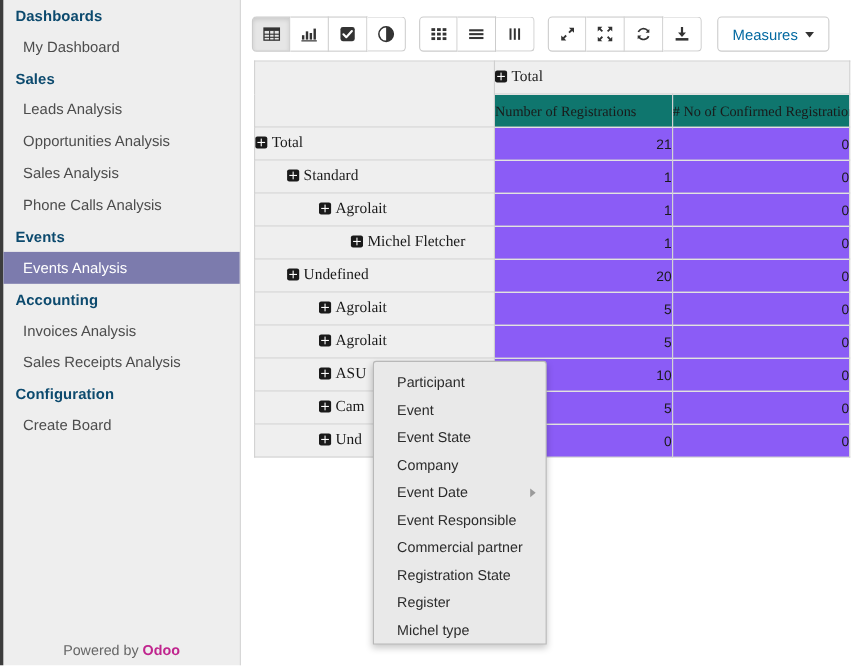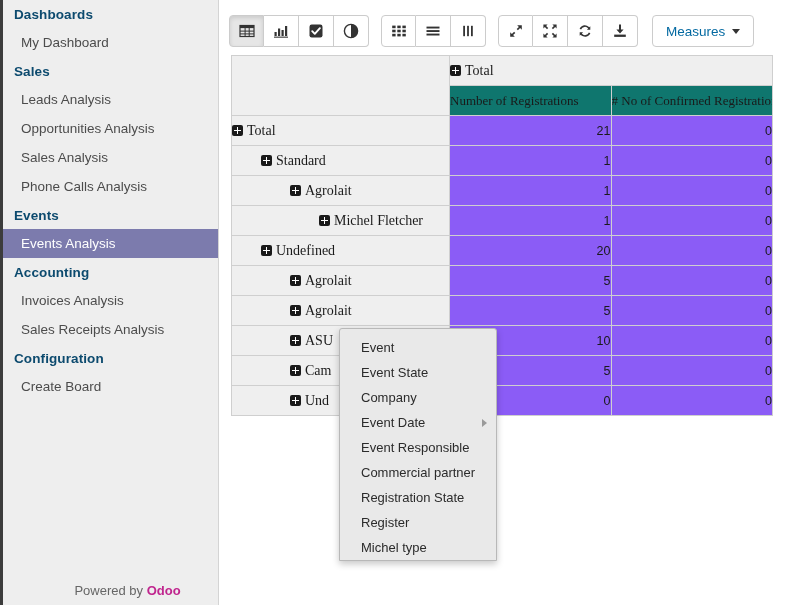--- a/index.html
+++ b/index.html
@@ -35,21 +35,21 @@
     cursor: pointer;
     white-space: nowrap;
   }
   .nav-item.active {
     background: #7c7bad;
     color: #ffffff;
     padding-left: 18px;
   }
   #sidebar-footer {
     position: absolute;
-    left: 17px; bottom: 0;
+    left: 0; bottom: 0;
     width: 100%;
     text-align: center;
     font-size: 13px;
     color: #666666;
     padding-bottom: 7px;
   }
   #sidebar-footer .odoo-brand {
     color: #c0258e;
     font-weight: bold;
   }
@@ -421,20 +421,21 @@
               <td class="row-head"><span class="lbl-i2"><span class="plus"></span><span>Und</span></span></td>
               <td class="val">0</td>
               <td class="val">0</td>
             </tr>
           </tbody>
       </table>
     </div>
   </div>
 
   <div id="field-menu">
+      <div class="menu-item"><span>Participant</span></div>
       <div class="menu-item"><span>Event</span></div>
       <div class="menu-item"><span>Event State</span></div>
       <div class="menu-item"><span>Company</span></div>
       <div class="menu-item"><span>Event Date</span><span class="submenu-arrow"></span></div>
       <div class="menu-item"><span>Event Responsible</span></div>
       <div class="menu-item"><span>Commercial partner</span></div>
       <div class="menu-item"><span>Registration State</span></div>
       <div class="menu-item"><span>Register</span></div>
       <div class="menu-item"><span>Michel type</span></div>
     </div>

